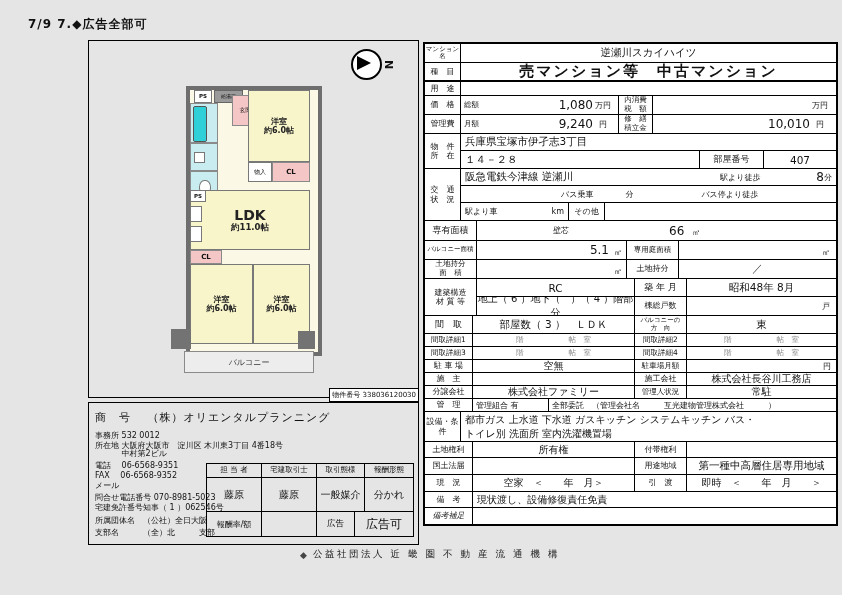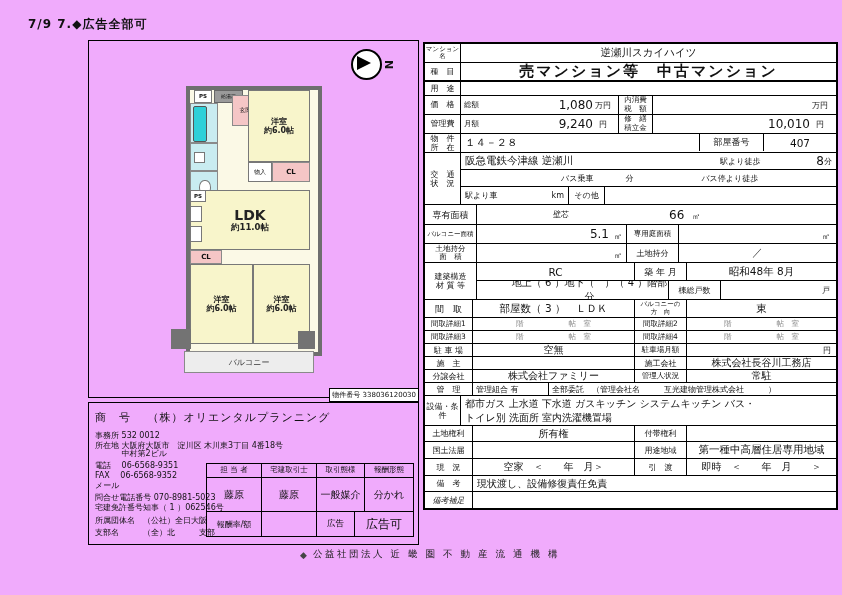--- a/index.html
+++ b/index.html
@@ -1,16 +1,16 @@
 <!DOCTYPE html>
 <html lang="ja"><head>
 <meta charset="utf-8">
 <style>
   html,body{margin:0;padding:0;background:#fff;}
-  .page{position:relative;width:842px;height:595px;background:#f0abfc;
+  .page{position:relative;width:842px;height:595px;background:#e5e5e5;
         font-family:"DejaVu Sans","Liberation Sans",sans-serif;color:#111;
         outline:1px solid #555;overflow:hidden;}
   .hdr{position:absolute;left:28px;top:16px;font-size:12px;font-weight:bold;letter-spacing:1px;}
 
   
   .planbox{position:absolute;left:88px;top:40px;width:331px;height:358px;border:1px solid #000;box-sizing:border-box;}
   .compass{position:absolute;left:262px;top:8px;width:60px;height:32px;}
   .compass .circ{position:absolute;left:0;top:0;width:27px;height:27px;border:2.5px solid #000;border-radius:50%;background:#fff;}
   .compass .tri{position:absolute;left:6px;top:7px;width:0;height:0;border-top:7px solid transparent;border-bottom:7px solid transparent;border-left:14px solid #000;}
   .compass .nl{position:absolute;left:33px;top:9px;font-size:11px;font-weight:bold;transform:rotate(90deg);}
@@ -245,20 +245,25 @@
           <span>円</span>
         </div>
     </div>
 
     <div class="row">
       <div class="c lab" style="width:36px;">物　件
 所　在</div>
       <div class="stack">
         <div class="inner" style="height:17px;">
           <div class="c s11 pad" style="flex:1;">
+              <span>兵庫県宝塚市伊孑志3丁目</span>
+            </div>
+        </div>
+        <div class="inner" style="height:17px;">
+          <div class="c s11 pad" style="flex:1;">
               <span>１４－２８</span>
             </div>
           <div class="c lab s9" style="width:64px;">部屋番号</div>
           <div class="c cen s11" style="width:72px;">
               <span>407</span>
             </div>
         </div>
       </div>
     </div>
 
@@ -339,21 +344,21 @@
       <div class="stack">
         <div class="inner" style="height:18px;">
           <div class="c cen s11" style="width:158px;">
               <span>RC</span>
             </div>
           <div class="c lab s9" style="width:52px;">築 年 月</div>
           <div class="c cen s11" style="flex:1;">
               <span>昭和48年 8月</span>
             </div>
         </div>
-        <div class="inner" style="height:18px;margin-left:34px;">
+        <div class="inner" style="height:18px;">
           <div class="c cen s10" style="width:158px;">
               <span>地上（ 6 ）地下（　）（ 4 ）階部分</span>
             </div>
           <div class="c lab s8" style="width:52px;">棟総戸数</div>
           <div class="c rgt" style="flex:1;padding-right:6px;">
             <span class="s11"></span>
             <span class="s8" style="margin-left:4px;">戸</span>
           </div>
         </div>
       </div>

